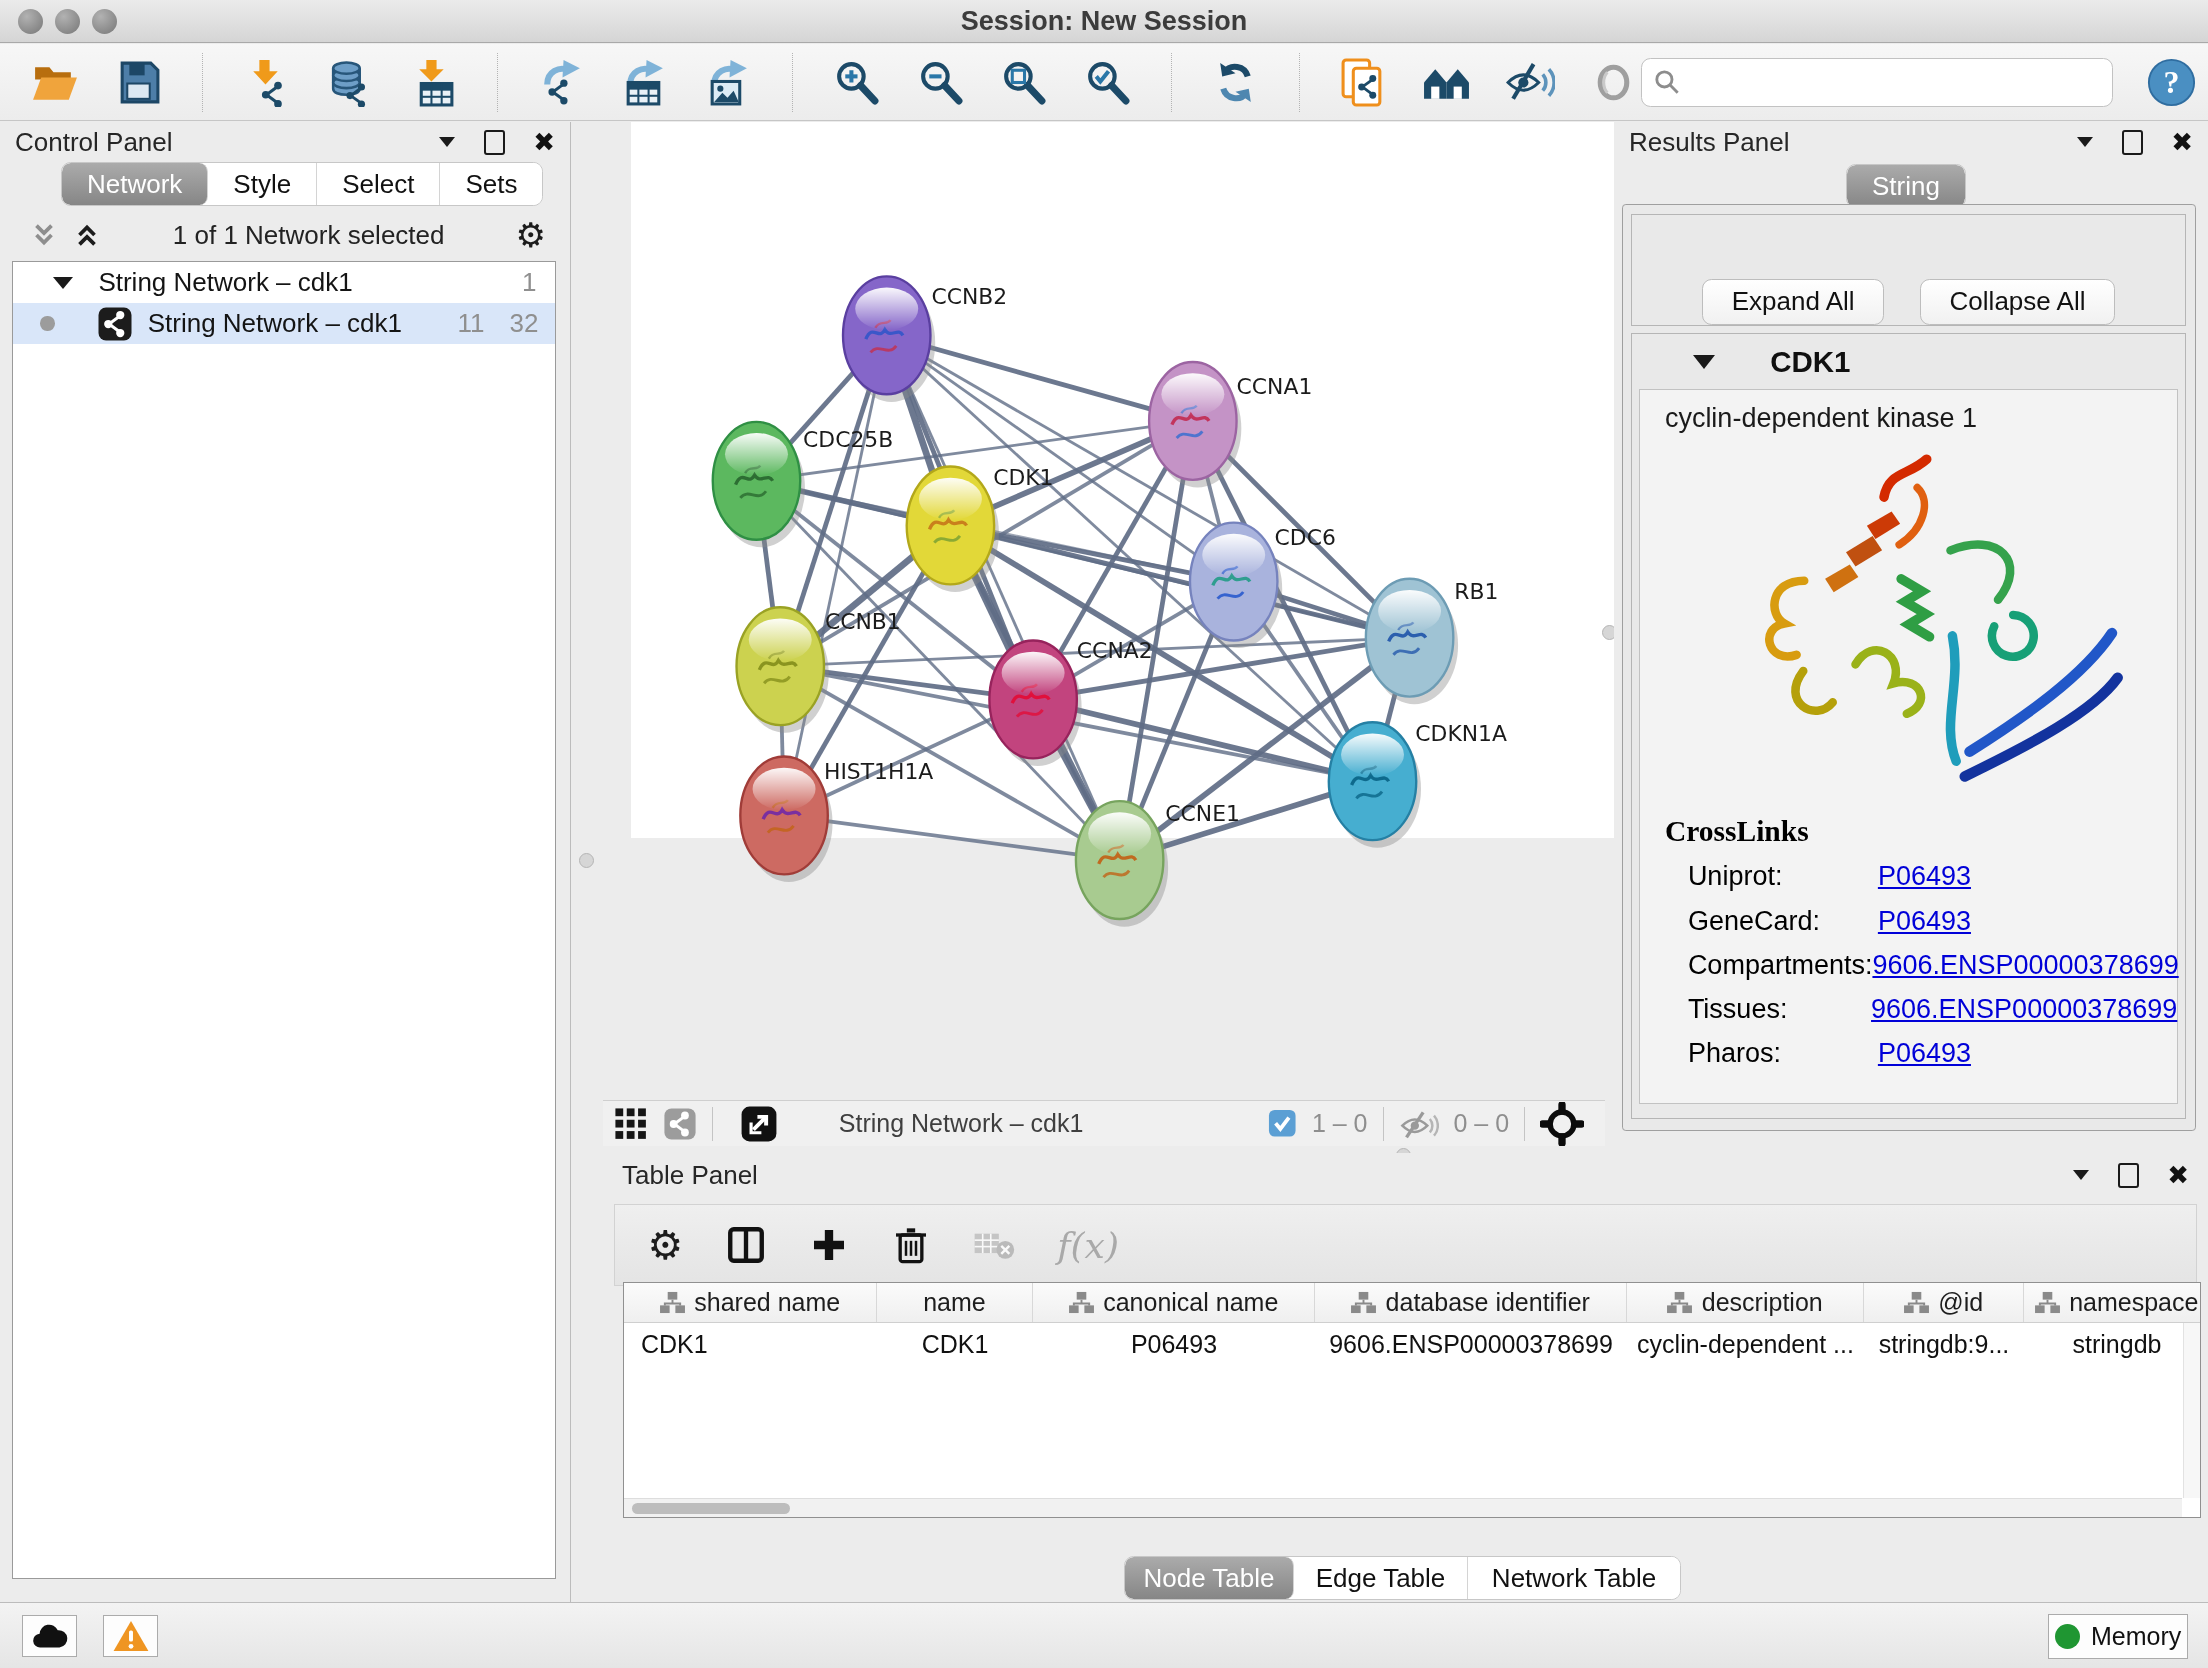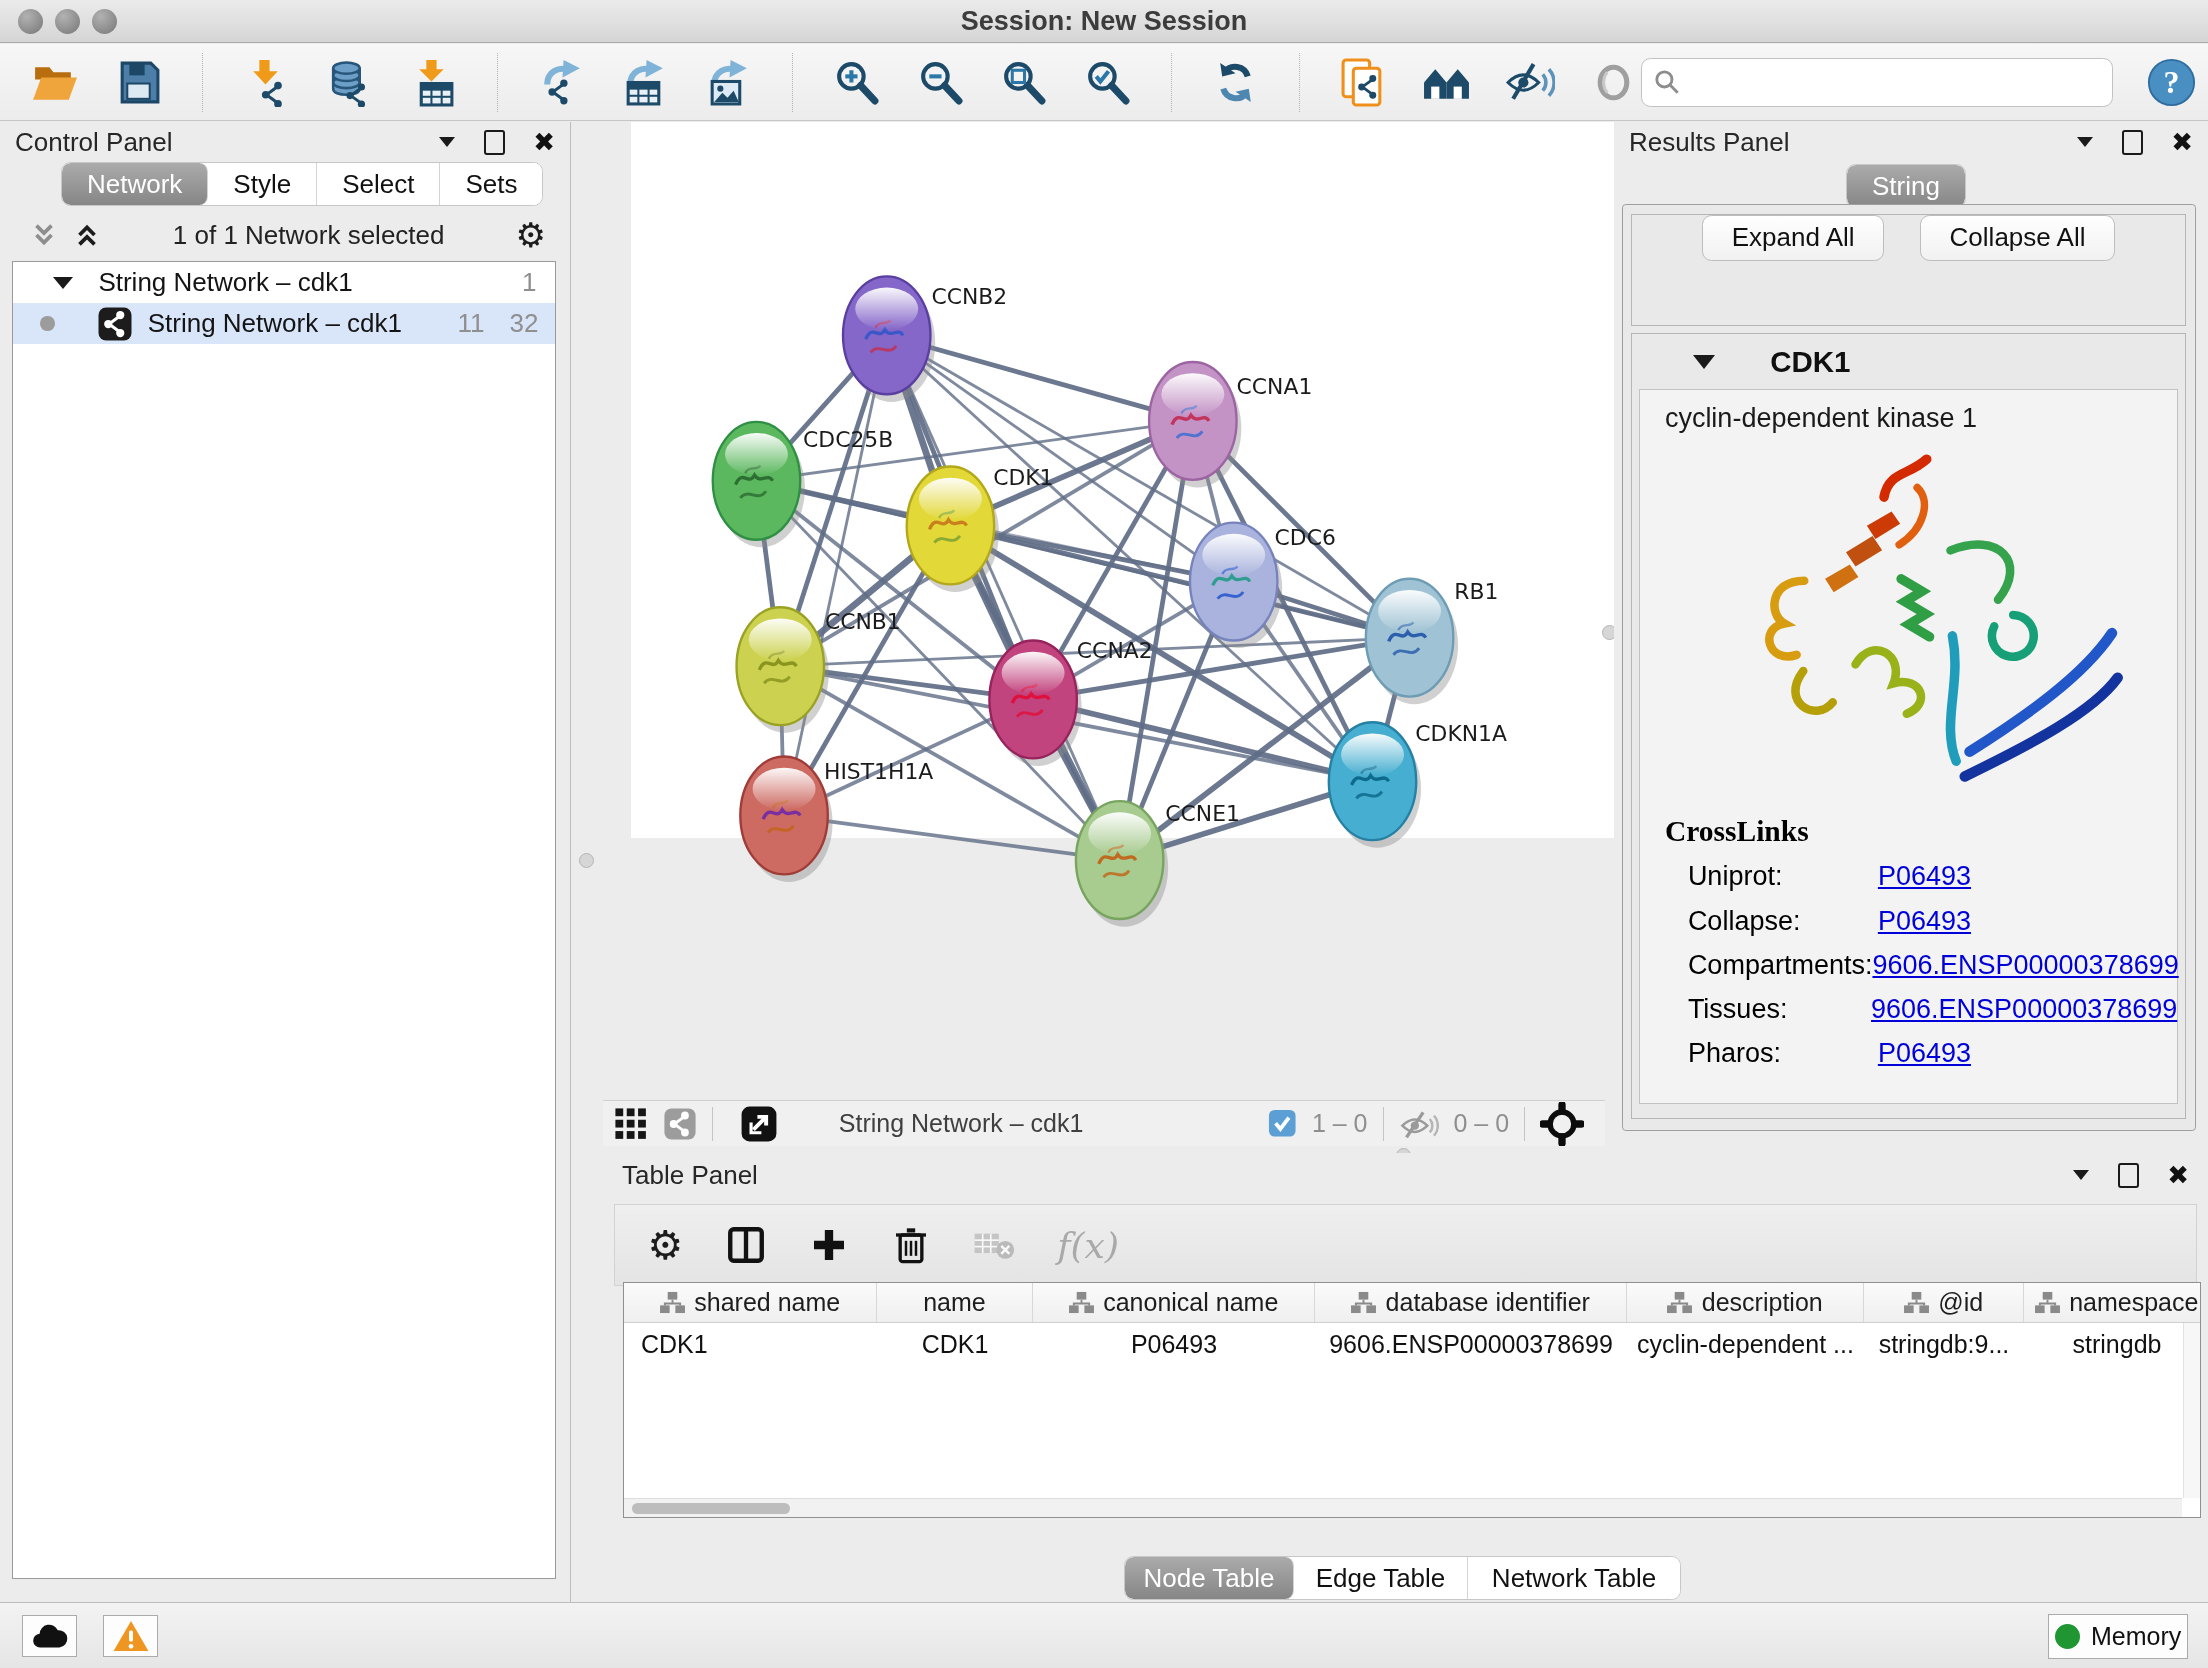--- a/index.html
+++ b/index.html
@@ -58,21 +58,21 @@
   .nf-label { font-size:25px; color:#3f3f3f; margin-left:46px; }
   .nf-count { font-size:25px; color:#8e8e8e; }
   .splitdot { position:absolute; width:15px; height:15px; border-radius:50%; background:#d6d6d6; border:1px solid #b5b5b5; }
 
   
   .results { position:absolute; left:1614px; top:122px; width:594px; height:1024px; background:#ececec; }
   .results .phead { height:40px; padding:0 15px; }
   .rtab { position:absolute; left:232px; top:42px; }
   .rbox { position:absolute; left:7.6px; top:82px; width:574px; height:927px; background:#e9e9e9;
     border:1.9px solid #9f9f9f; border-radius:3.8px; padding:8.6px; }
-  .btnrow { border:1px solid #b5b5b5; height:112px; display:flex; align-items:flex-start; justify-content:center; gap:36px; background:#e9e9e9; }
+  .btnrow { border:1px solid #b5b5b5; height:112px; display:flex; align-items:flex-end; justify-content:center; gap:36px; background:#e9e9e9; }
   .rbtn { height:46px; border:1.9px solid #bdbdbd; border-radius:9.5px; background:linear-gradient(#ffffff,#f1f1f1);
     font-size:26px; padding:0 28.5px; color:#111; font-family:"Liberation Sans",sans-serif; }
   .entry { border:1px solid #b5b5b5; margin-top:7.6px; height:786px; background:#e9e9e9; }
   .entry-head { height:55px; display:flex; align-items:center; }
   .entry-head .tri-down { margin-left:61px; border-left-width:11.4px; border-right-width:11.4px; border-top-width:14.3px; }
   .gene-name { font-size:29.5px; font-weight:bold; margin-left:55px; color:#101010; }
   .entry-inner { margin:0 6.7px 6.7px 6.7px; background:#f3f3f3; border:1px solid #c2c2c2; height:715px; padding:13.3px 0 0 25px; }
   .gene-desc { font-size:27px; color:#1a1a1a; }
   .protein-wrap { width:514px; display:flex; justify-content:center; margin-top:3.8px; }
   .xl-title { font-family:"Liberation Serif",serif; font-weight:bold; font-size:29.5px; color:#000; margin-top:5.7px; }
@@ -682,21 +682,21 @@
             <path d="M196 112 C222 96 230 66 215 52" stroke="#e06010" stroke-width="8"></path>
           </svg>
         </div>
         <div class="xl-title">CrossLinks</div>
         <div id="xl-rows">
             <div class="xrow">
               <span class="xlabel">Uniprot:</span>
               <a class="xlink" href="#">P06493</a>
             </div>
             <div class="xrow">
-              <span class="xlabel">Collapse:</span>
+              <span class="xlabel">GeneCard:</span>
               <a class="xlink" href="#">P06493</a>
             </div>
             <div class="xrow">
               <span class="xlabel">Compartments:</span>
               <a class="xlink" href="#">9606.ENSP00000378699</a>
             </div>
             <div class="xrow">
               <span class="xlabel">Tissues:</span>
               <a class="xlink" href="#">9606.ENSP00000378699</a>
             </div>

